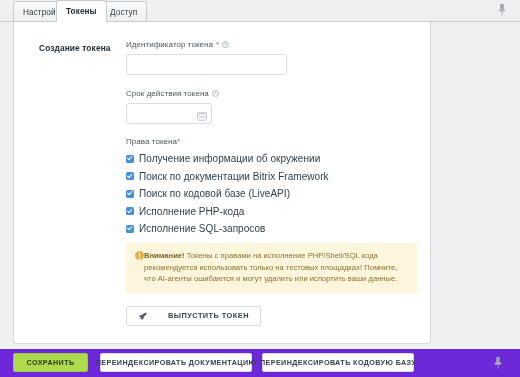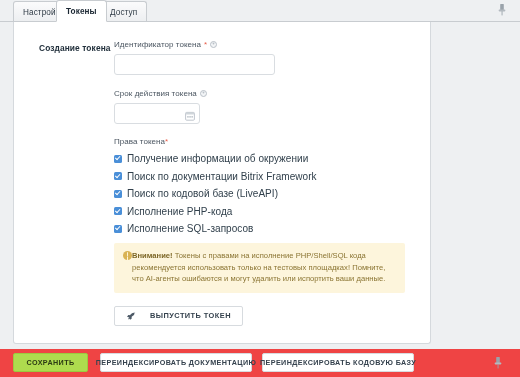--- a/index.html
+++ b/index.html
@@ -65,21 +65,21 @@
     border-radius: 0 0 3px 3px;
   }
 
   .section-label {
     position: absolute;
     left: 25px; top: 21px;
     font-size: 8.4px; font-weight: bold; color: #22303c;
     letter-spacing: .1px;
   }
 
-  .fields { position: absolute; left: 100px; top: 18px; }
+  .fields { position: absolute; left: 112px; top: 18px; }
 
   .field-label {
     font-size: 8px; color: #4a5560;
     margin-bottom: 4px;
     display: flex; align-items: center; gap: 3px;
     letter-spacing: .05px;
   }
   .req { color: #e8604c; font-size: 8px; }
 
   .help-icon {
@@ -192,40 +192,40 @@
     font-size: 7.6px;
     line-height: 11.5px;
     color: #8a7432;
     letter-spacing: .02px;
   }
   .warn-text b { color: #7d6727; font-weight: bold; }
 
   
   .issue-btn {
     margin-top: 13px;
-    display: inline-flex; align-items: center; gap: 14px;
+    display: inline-flex; align-items: center; gap: 20px;
     height: 20px;
     padding: 0 11px;
     background: #fff;
     border: 1px solid #d7dbdf;
     border-radius: 2px;
     font-size: 7.4px;
     font-weight: bold;
     letter-spacing: .45px;
     color: #35424e;
     cursor: pointer;
     font-family: "Liberation Sans", sans-serif;
   }
   .rocket-icon { width: 10px; height: 10px; }
 
   
   .toolbar {
     position: absolute;
     left: 0; top: 349px; width: 520px; height: 28px;
-    background: #ef4444;
+    background: #6d28d9;
   }
   .btn {
     position: absolute; top: 4px;
     height: 19px;
     border-radius: 2px;
     font-size: 7.2px;
     font-weight: bold;
     letter-spacing: .4px;
     display: flex; align-items: center; justify-content: center;
     cursor: pointer;

